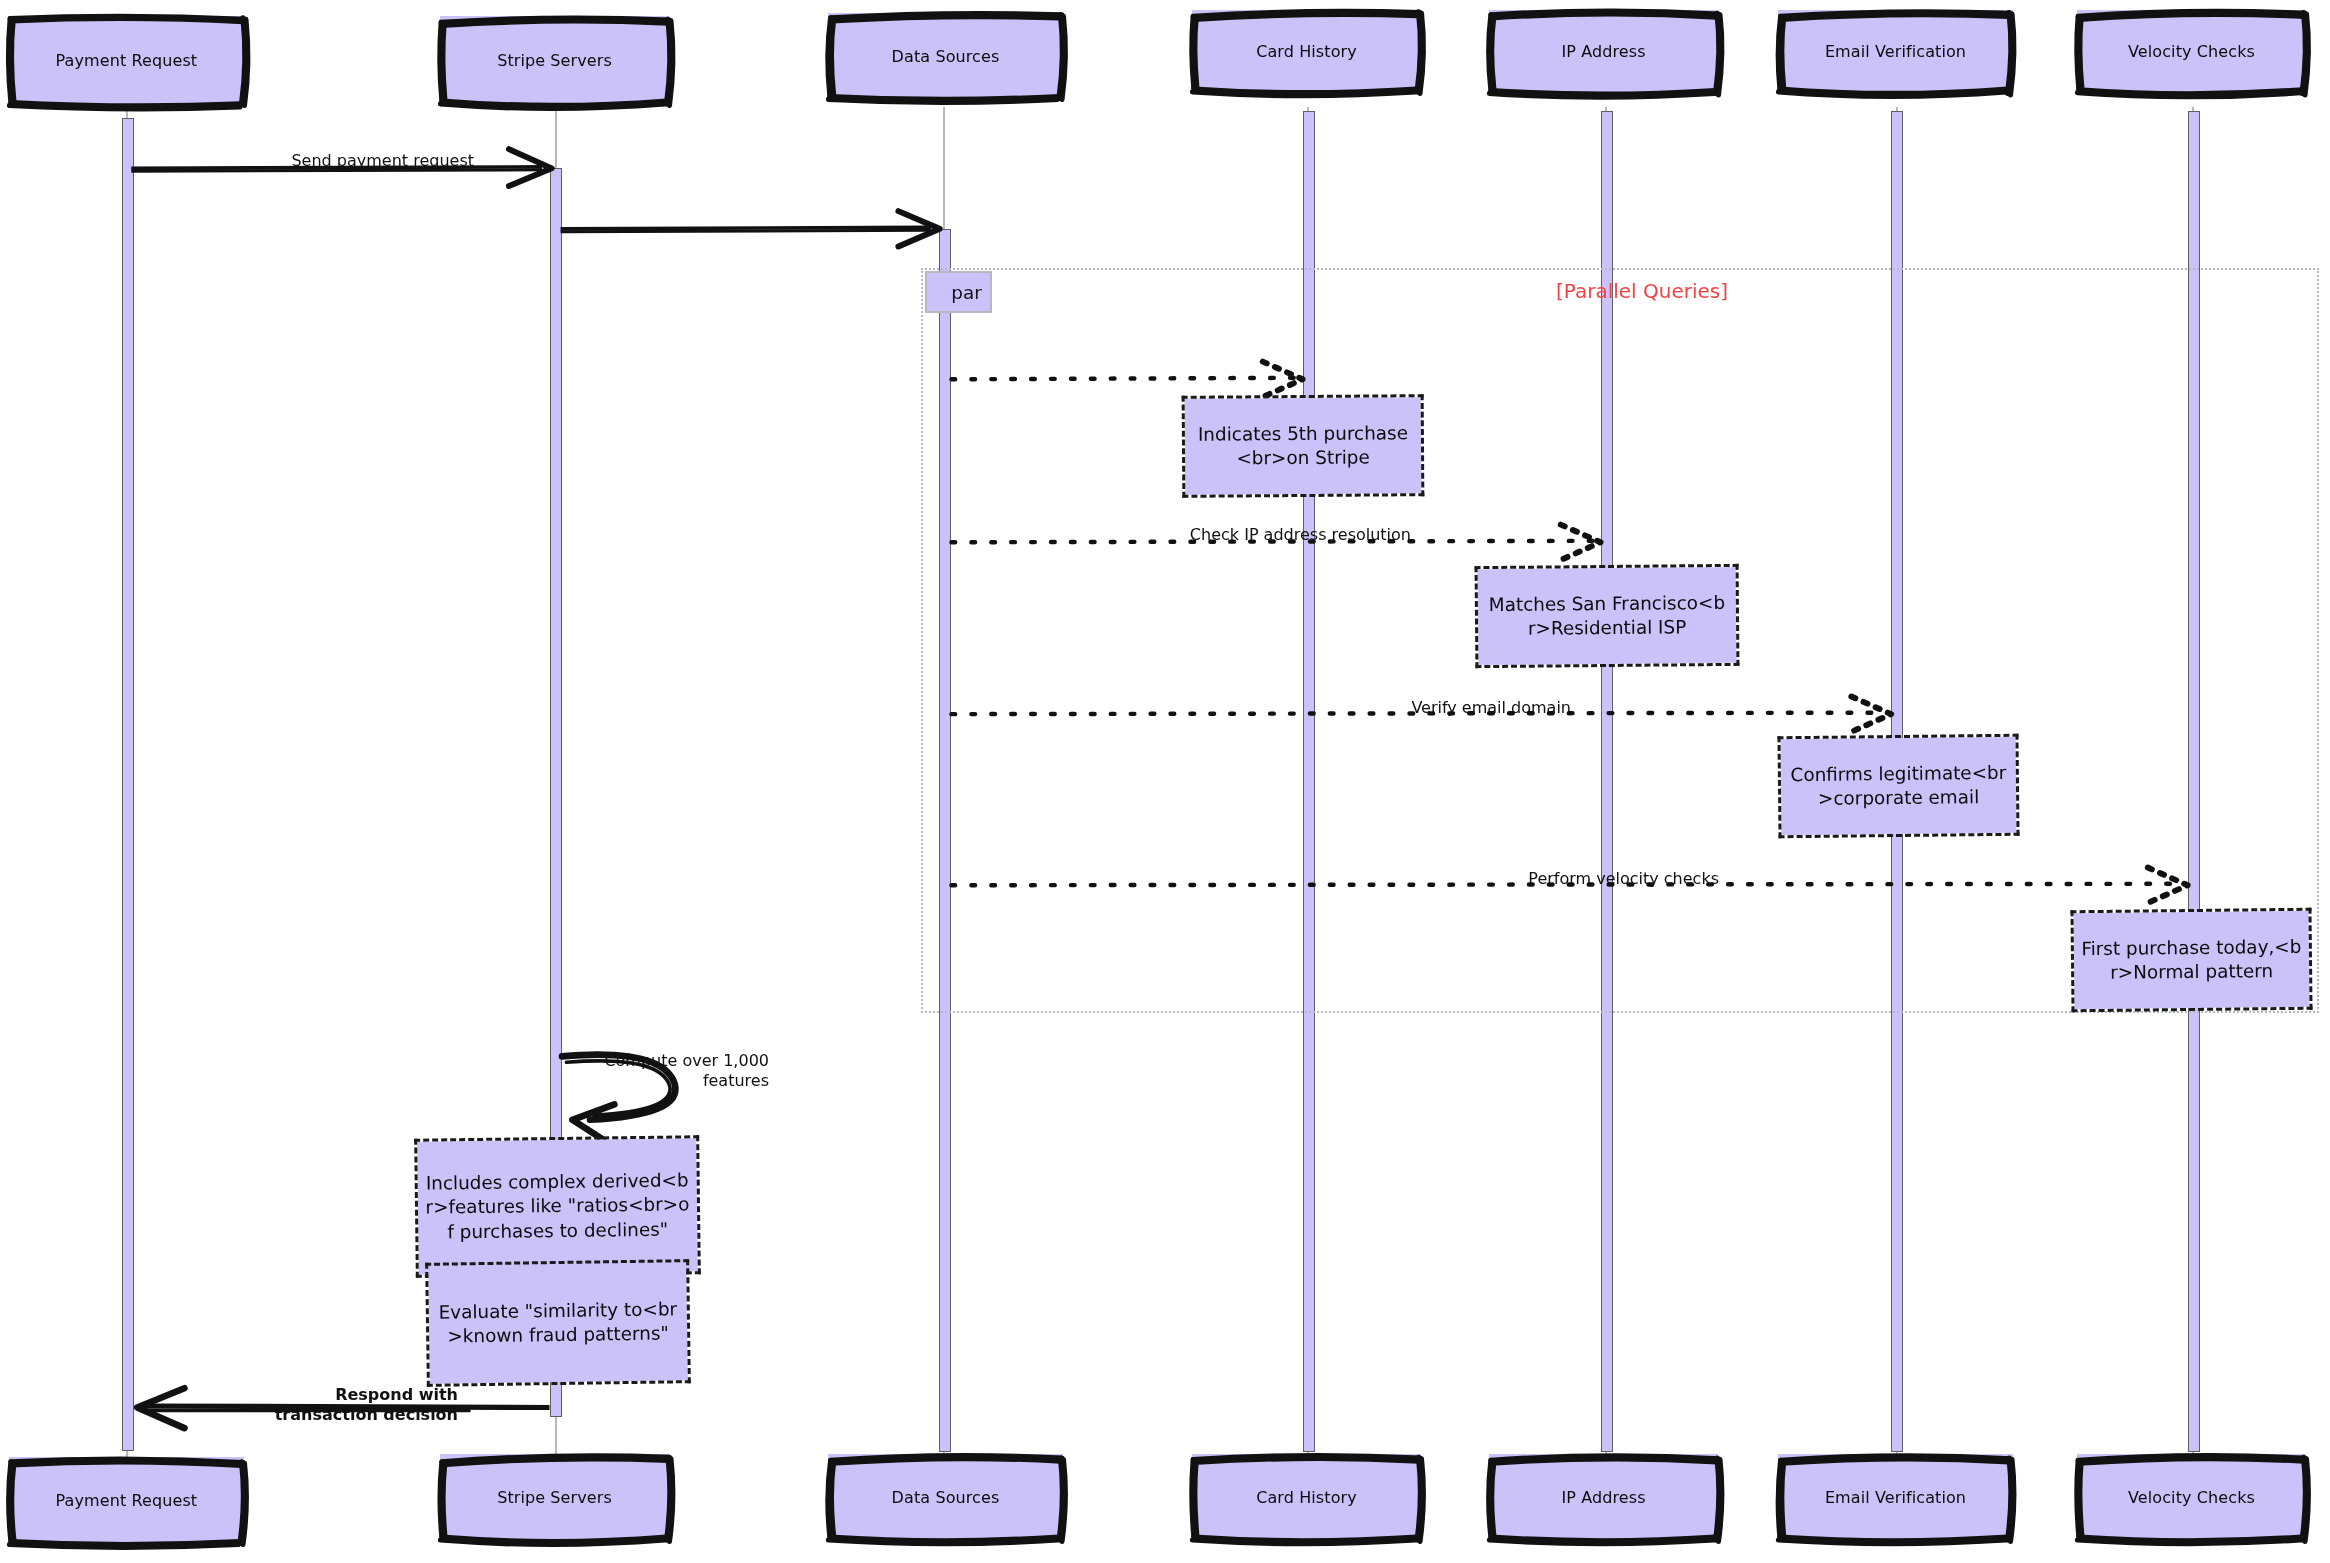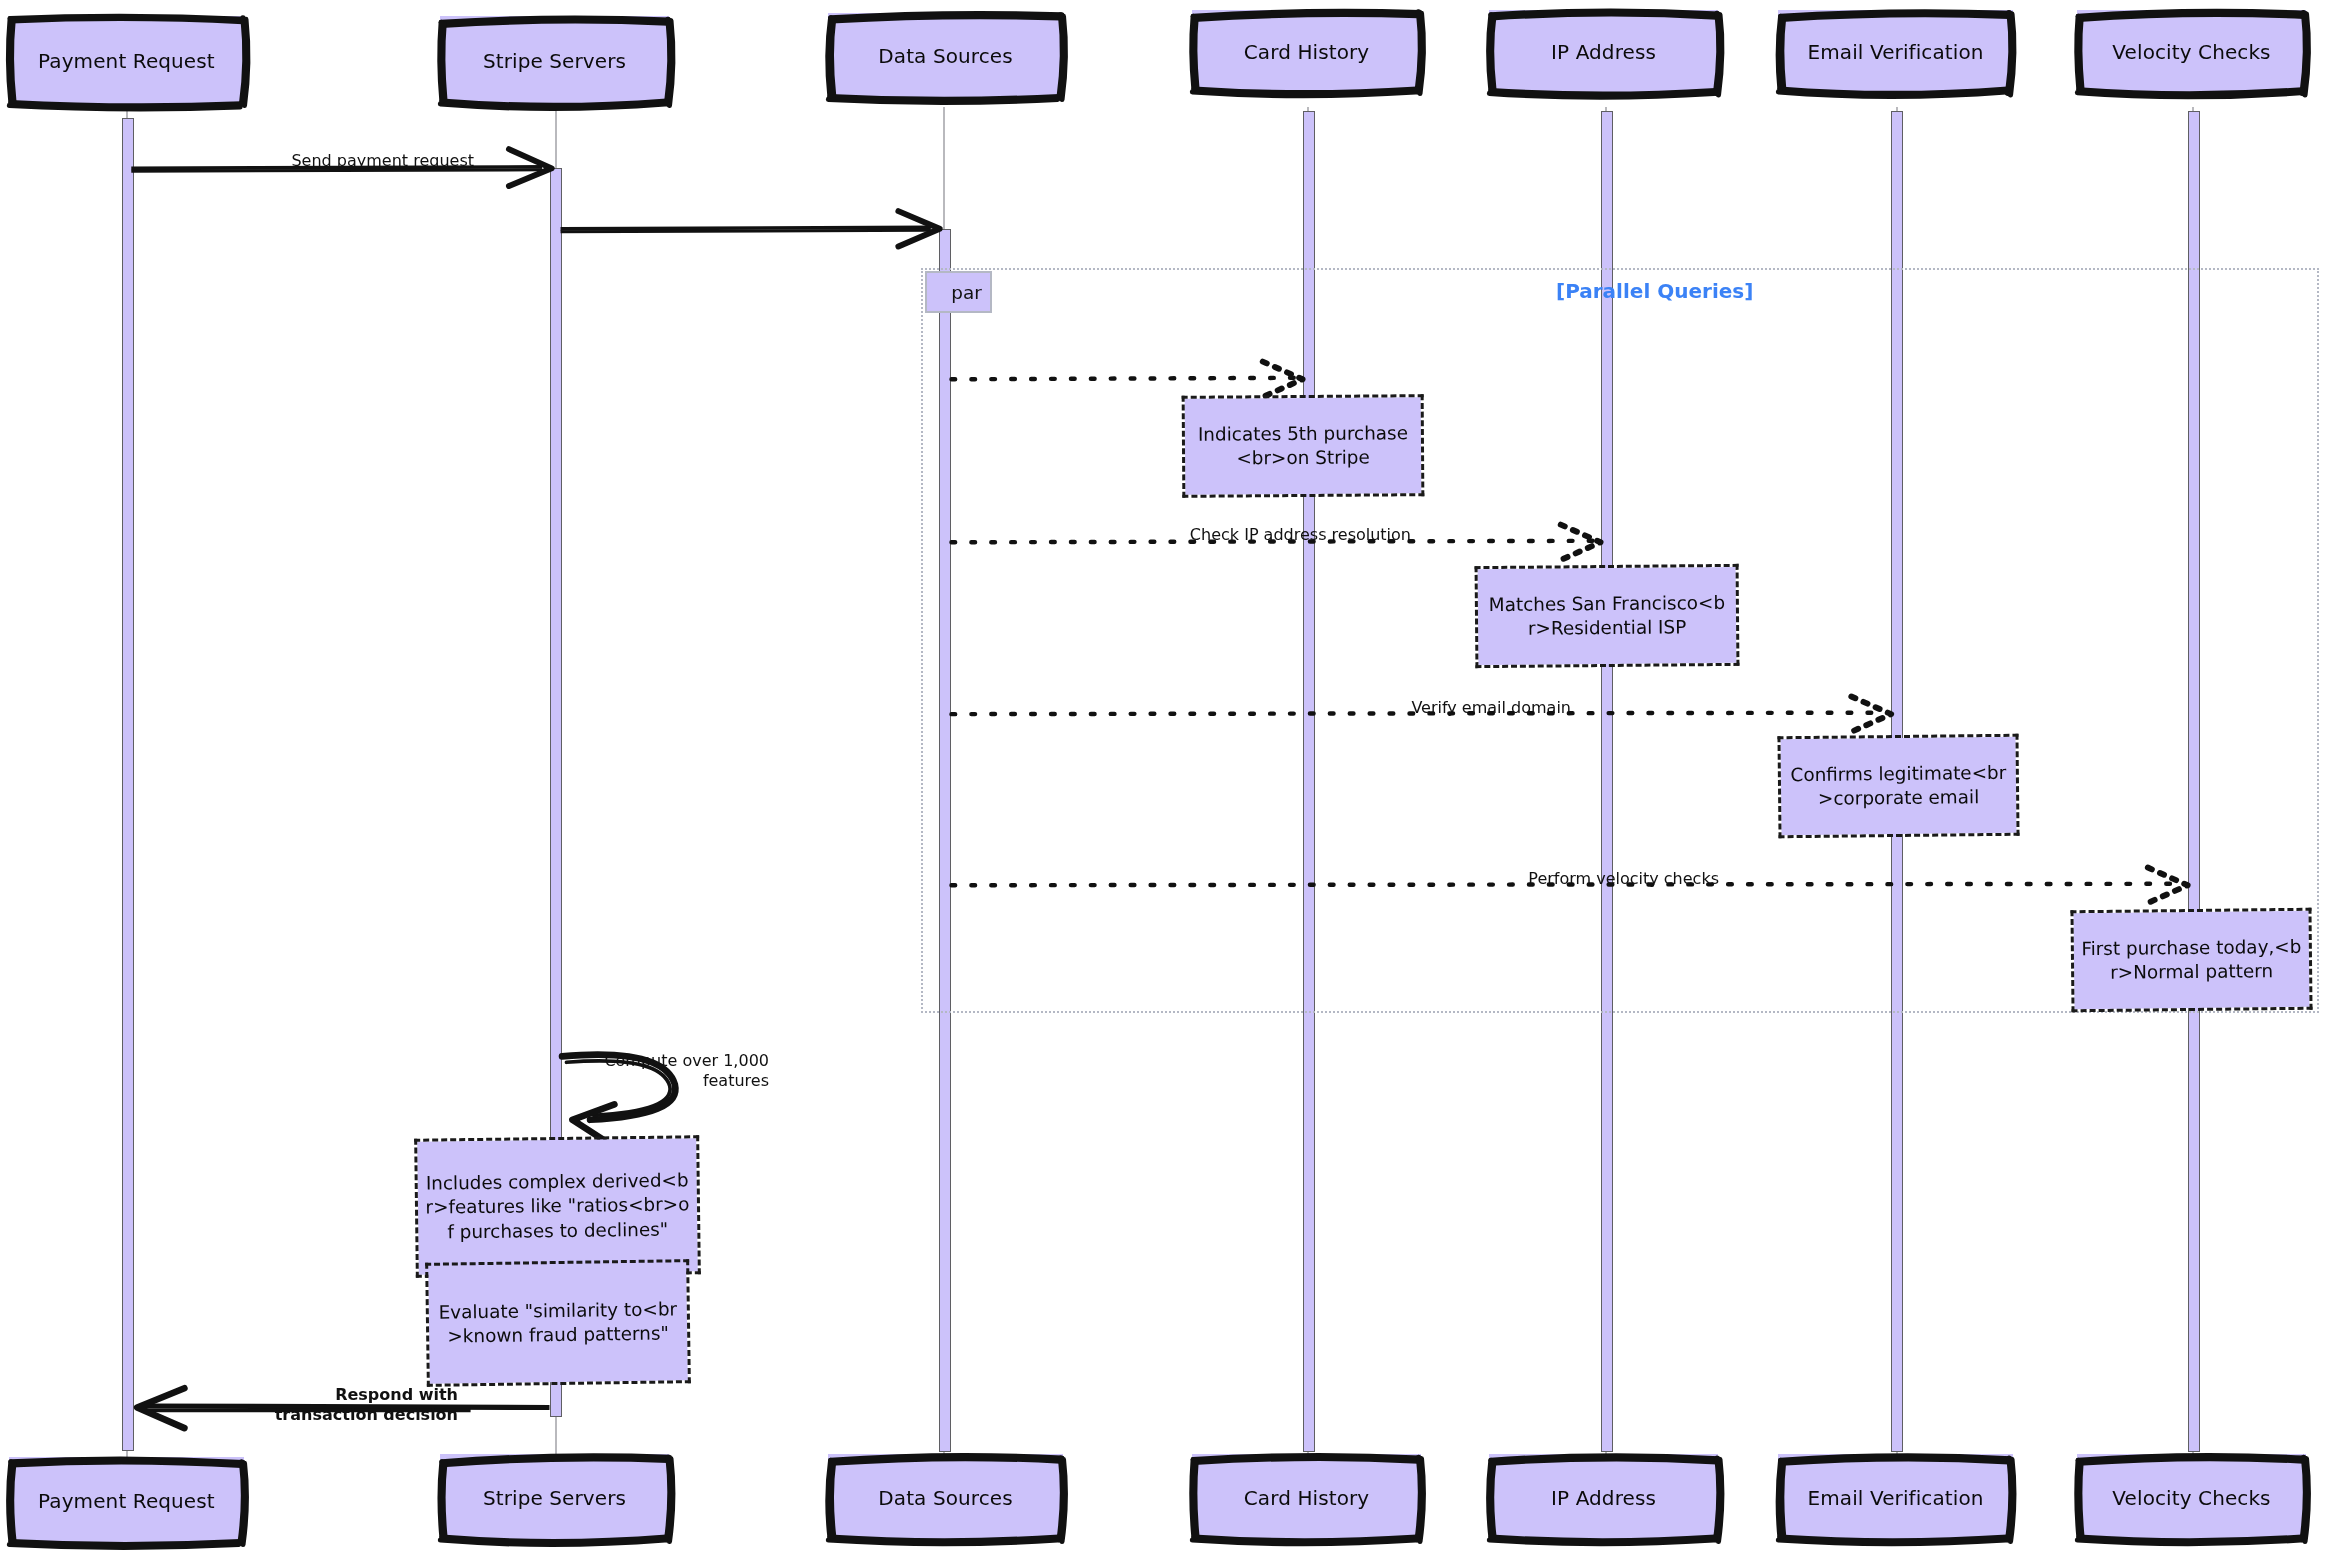--- a/index.html
+++ b/index.html
@@ -3,21 +3,21 @@
 <meta charset="utf-8">
 <style>
   html,body{margin:0;padding:0;background:#ffffff;}
   body{width:2330px;height:1564px;font-family:"DejaVu Sans",sans-serif;}
   #stage{position:relative;width:2330px;height:1564px;overflow:hidden;background:#fff;}
 
   
   .actor{position:absolute;box-sizing:border-box;display:flex;align-items:center;justify-content:center;}
   .actor .fill{position:absolute;inset:0;background:#CCC2FA;}
   .actor .sk{position:absolute;left:-4.4px;top:-4.4px;width:calc(100% + 8.9px);height:calc(100% + 8.9px);overflow:visible;}
-  .actor .lbl{position:relative;z-index:3;font-size:20px;color:#0b0b0b;letter-spacing:0.1px;white-space:nowrap;
+  .actor .lbl{position:relative;z-index:3;font-size:16px;color:#0b0b0b;letter-spacing:0.1px;white-space:nowrap;
               font-family:"DejaVu Sans",sans-serif;}
 
   
   .lifeline{position:absolute;width:1.5px;background:#b9b9bd;z-index:0;}
 
   
   .activation{position:absolute;background:#CCC2FA;border:1.5px solid #5f5f63;z-index:1;}
 
   
   .msg-label{position:absolute;z-index:6;font-size:16px;color:#111;text-align:right;line-height:1.25;
@@ -28,22 +28,22 @@
   .note .nfill{position:absolute;inset:0;background:#CCC2FA;}
   .note .nbord{position:absolute;inset:-3px;border:3.7px dashed #1a1a1a;}
   .note .ntxt{position:relative;z-index:3;font-size:18.4px;line-height:1.32;color:#0b0b0b;text-align:center;
               padding:3px 7.4px;word-break:break-all;font-family:"DejaVu Sans",sans-serif;}
 
   
   .par-box{position:absolute;z-index:2;border:2.2px dotted #b4b8c4;box-sizing:border-box;background:transparent;}
   .par-tab{position:absolute;z-index:8;background:#CCC2FA;border:2.2px solid #b4b8c4;display:flex;
            align-items:center;justify-content:center;padding-left:16px;}
   .par-tab span{font-size:18.4px;color:#111;font-family:"DejaVu Sans",sans-serif;}
-  .par-title{position:absolute;z-index:8;font-size:20px;color:#3b82f6;white-space:nowrap;
-             font-family:"DejaVu Sans",sans-serif;font-weight:bold;}
+  .par-title{position:absolute;z-index:8;font-size:20px;color:#ef4444;white-space:nowrap;
+             font-family:"DejaVu Sans",sans-serif;}
 
   svg.arrows{position:absolute;left:0;top:0;width:2330px;height:1564px;z-index:5;pointer-events:none;overflow:visible;}
 </style>
 </head>
 <body>
 
 <div id="stage">
 
   <div class="par-box" style="left:921px;top:268px;width:1398px;height:745px;"></div>
   <div class="par-tab" style="left:925px;top:271px;width:47px;height:38px;">

